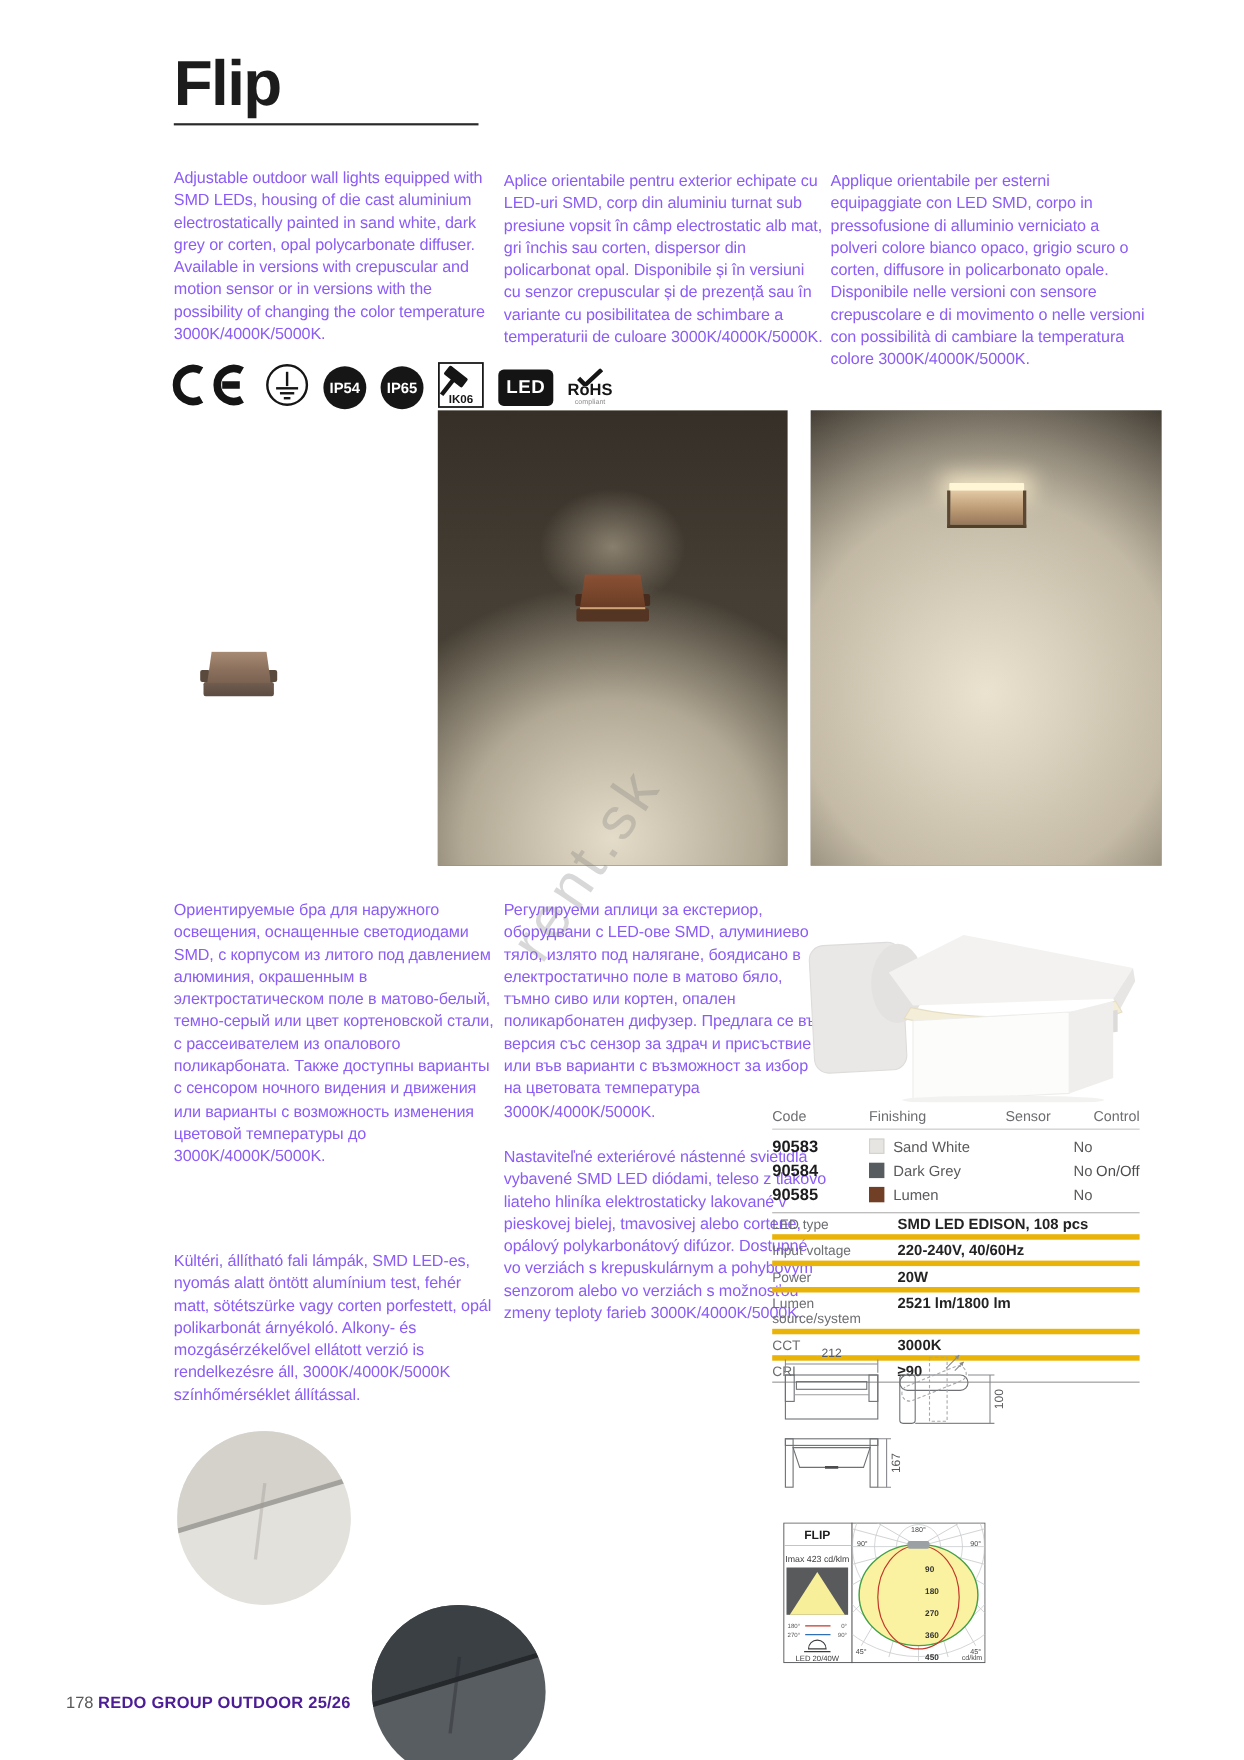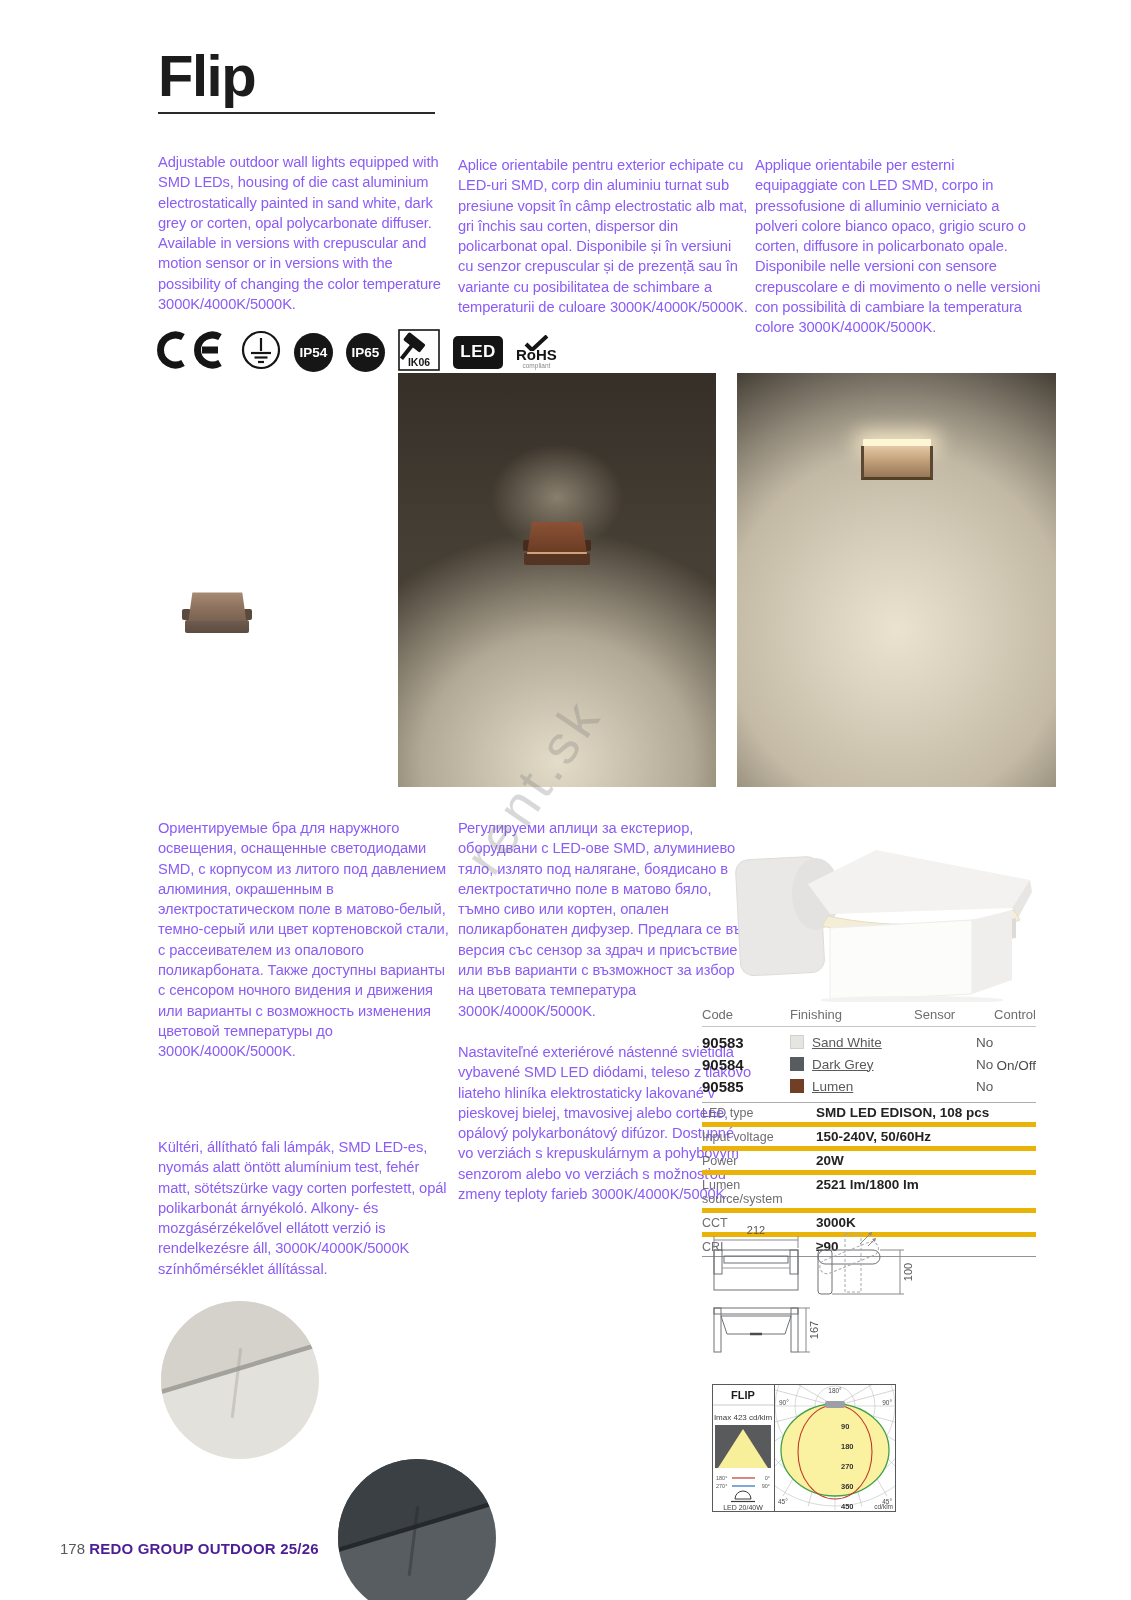--- a/index.html
+++ b/index.html
@@ -78,21 +78,21 @@
   
   .ptable { left:702px; top:1002px; width:334px; }
   .ptable-title { font-size:15.5px; font-weight:800; color:#1d1d1e; letter-spacing:0.2px;
       padding-bottom:6px; border-bottom:2px solid #414143; }
   .thead { display:grid; grid-template-columns:88px 124px 62px 1fr; padding:5px 0 4px;
       font-size:13px; color:#6d6e71; border-bottom:1px solid #c6c6c7; }
   .thead .col-control { text-align:right; }
   .trows { position:relative; padding:4px 0 5px; border-bottom:1px solid #aeaeb0; }
   .trow { display:grid; grid-template-columns:88px 186px 1fr; align-items:center; height:22px; }
   .tcode { font-size:15px; font-weight:800; color:#1c1c1e; }
-  .tfinish { display:flex; align-items:center; gap:8px; font-size:13.5px; color:#5a5a5c;text-decoration:underline; }
+  .tfinish { display:flex; align-items:center; gap:8px; font-size:13.5px; color:#5a5a5c; }
   .swatch-sq { width:14px; height:14px; display:inline-block; }
   .tsensor { font-size:13.5px; color:#5a5a5c; }
   .tcontrol { position:absolute; right:0; top:50%; transform:translateY(-50%); font-size:13.5px; color:#4b4b4d; }
   .spec { display:grid; grid-template-columns:114px 1fr; padding:2px 0; font-size:12.5px;
       color:#6d6e71; border-bottom:5px solid #eab308; align-items:baseline; }
   .spec:last-child { border-bottom:1px solid #949496; }
   .spec .v { font-size:13.5px; font-weight:700; color:#232324; }
 
   
   .swatch-circle { width:158px; height:158px; border-radius:50%; overflow:hidden; position:relative; }
@@ -242,21 +242,21 @@
         <span class="tsensor">No</span>
       </div>
       <span class="tcontrol">On/Off</span>
     </div>
     <div class="spec">
         <span>LED type</span>
         <span class="v">SMD LED EDISON, 108 pcs</span>
       </div>
     <div class="spec">
         <span>Input voltage</span>
-        <span class="v">150-240V, 50/60Hz</span>
+        <span class="v">220-240V, 40/60Hz</span>
       </div>
     <div class="spec">
         <span>Power</span>
         <span class="v">20W</span>
       </div>
     <div class="spec">
         <span>Lumen source/system</span>
         <span class="v">2521 lm/1800 lm</span>
       </div>
     <div class="spec">

